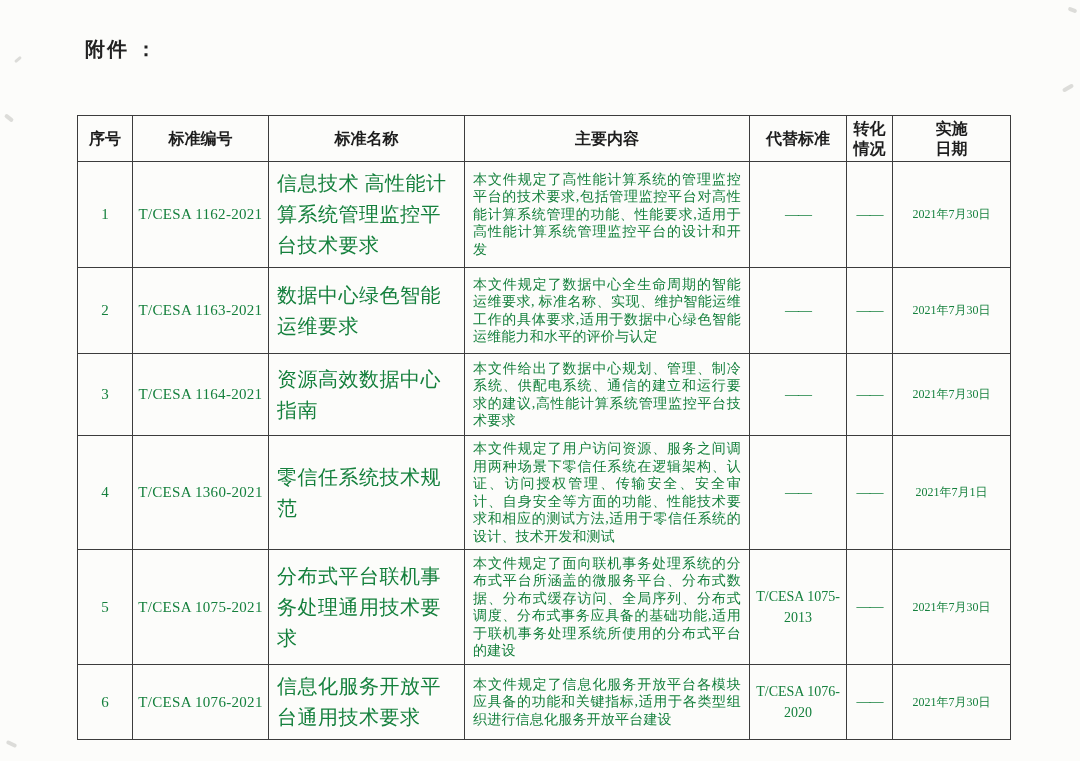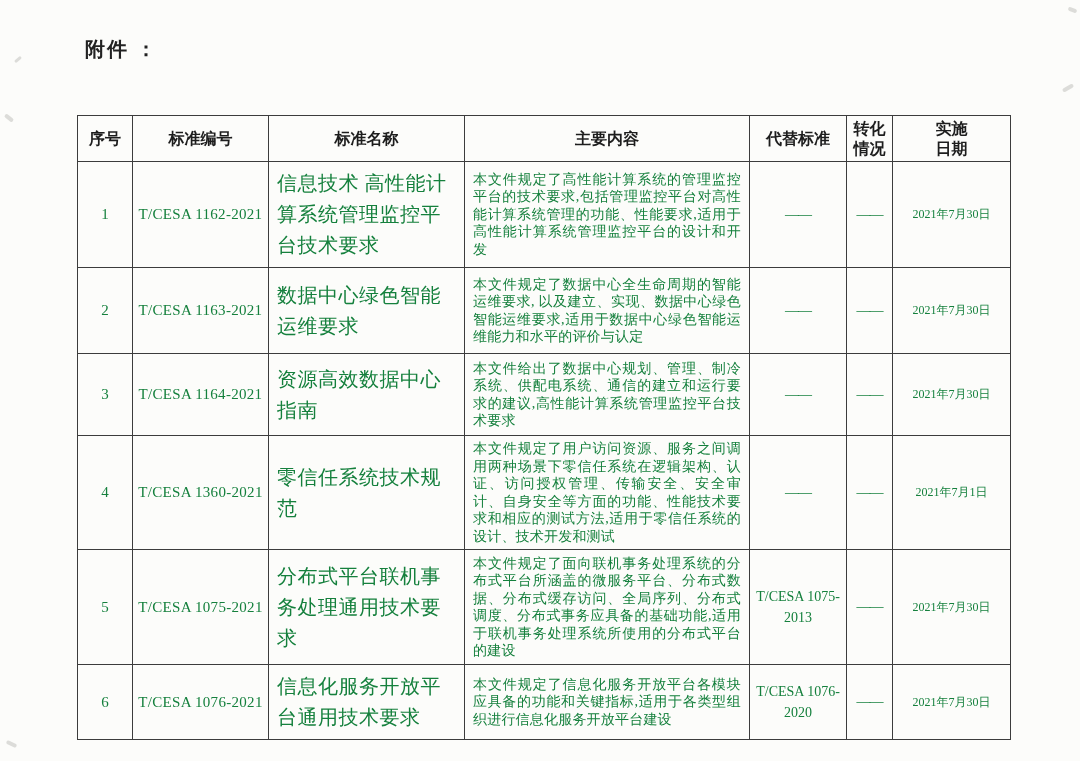--- a/index.html
+++ b/index.html
@@ -130,21 +130,21 @@
         <td class="c-name">信息技术 高性能计算系统管理监控平台技术要求</td>
         <td class="c-content">本文件规定了高性能计算系统的管理监控平台的技术要求,包括管理监控平台对高性能计算系统管理的功能、性能要求,适用于高性能计算系统管理监控平台的设计和开发</td>
         <td class="c-replaced dash">——</td>
         <td class="c-conv dash">——</td>
         <td class="c-date">2021年7月30日</td>
       </tr>
       <tr class="r2">
         <td class="c-no">2</td>
         <td class="c-code">T/CESA 1163-2021</td>
         <td class="c-name">数据中心绿色智能运维要求</td>
-        <td class="c-content">本文件规定了数据中心全生命周期的智能运维要求, 以及建立、实现、数据中心绿色智能运维要求,适用于数据中心绿色智能运维能力和水平的评价与认定</td>
+        <td class="c-content">本文件规定了数据中心全生命周期的智能运维要求, 标准名称、实现、维护智能运维工作的具体要求,适用于数据中心绿色智能运维能力和水平的评价与认定</td>
         <td class="c-replaced dash">——</td>
         <td class="c-conv dash">——</td>
         <td class="c-date">2021年7月30日</td>
       </tr>
       <tr class="r3">
         <td class="c-no">3</td>
         <td class="c-code">T/CESA 1164-2021</td>
         <td class="c-name">资源高效数据中心指南</td>
         <td class="c-content">本文件给出了数据中心规划、管理、制冷系统、供配电系统、通信的建立和运行要求的建议,高性能计算系统管理监控平台技术要求</td>
         <td class="c-replaced dash">——</td>

